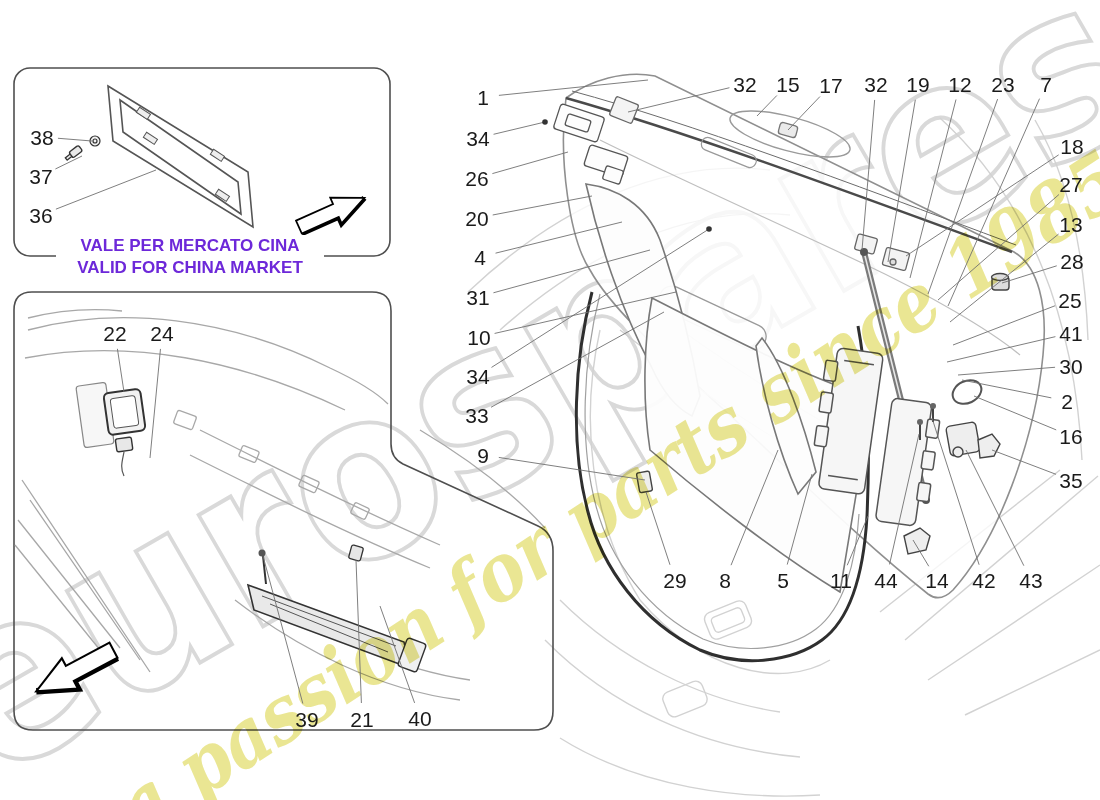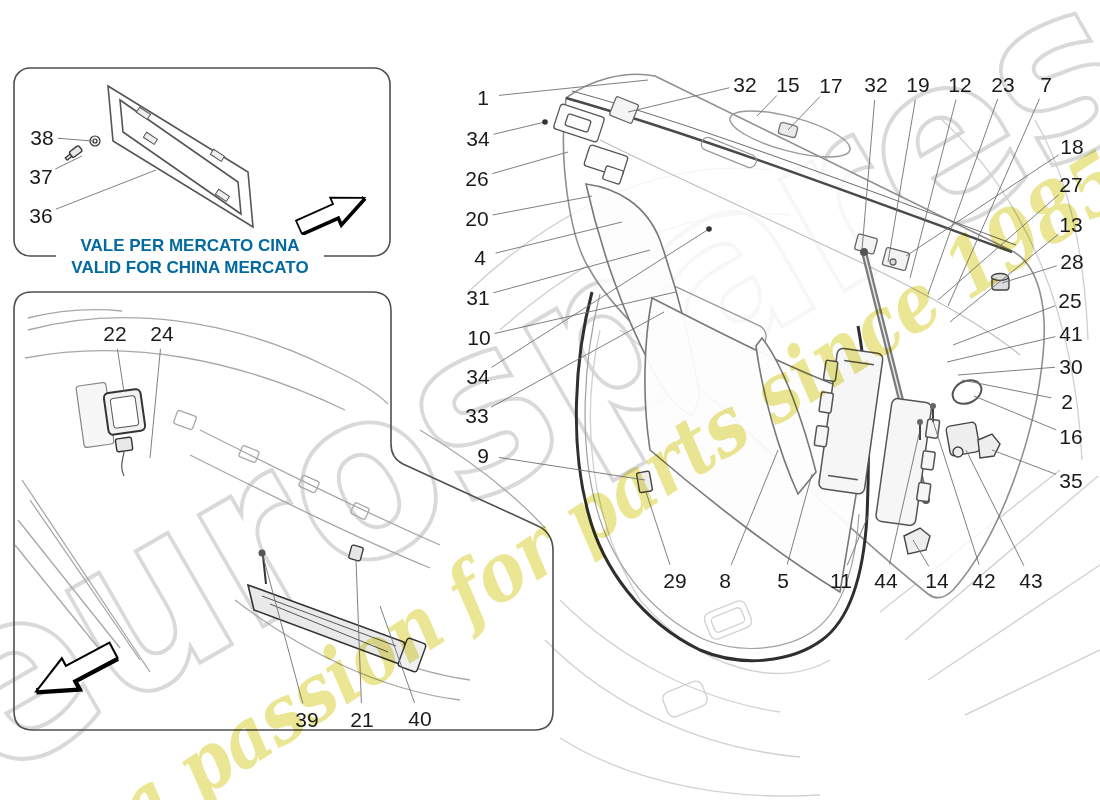--- a/index.html
+++ b/index.html
@@ -1,21 +1,21 @@
 <!DOCTYPE html>
 <html><head>
 <meta charset="utf-8">
 <style>
   html,body{margin:0;padding:0;background:#ffffff;}
   .stage{position:relative;width:1100px;height:800px;background:#fff;overflow:hidden;
          font-family:"Liberation Sans",sans-serif;}
   svg{position:absolute;left:0;top:0;}
   .note{position:absolute;left:56px;top:235px;width:268px;text-align:center;
         background:#fff;font-family:"Liberation Sans",sans-serif;
-        font-weight:bold;font-size:17px;line-height:22px;color:#0369a1;z-index:3;}
+        font-weight:bold;font-size:17px;line-height:22px;color:#6d28d9;z-index:3;}
   .callout-text{font-family:"Liberation Sans",sans-serif;font-size:21px;fill:#1a1a1a;}
 </style>
 </head>
 <body>
 
 <div class="stage">
 
 <svg width="1100" height="800" viewBox="0 0 1100 800" xmlns="http://www.w3.org/2000/svg">
 
   <g>
@@ -285,16 +285,16 @@
         <text x="307" y="719" class="callout-text" text-anchor="middle" dominant-baseline="central">39</text>
         <line x1="361.396655841596" y1="703.0113798022932" x2="356" y2="560" stroke="#707070" stroke-width="0.9"></line>
         <text x="362" y="719" class="callout-text" text-anchor="middle" dominant-baseline="central">21</text>
         <line x1="414.6186176480295" y1="702.9321294144826" x2="380" y2="606" stroke="#707070" stroke-width="0.9"></line>
         <text x="420" y="718" class="callout-text" text-anchor="middle" dominant-baseline="central">40</text>
       </g>
 </svg>
 
 <div class="note">
   <div>VALE PER MERCATO CINA</div>
-  <div>VALID FOR CHINA MERCATO</div>
+  <div>VALID FOR CHINA MARKET</div>
 </div>
 
 </div>
 
 </body></html>

